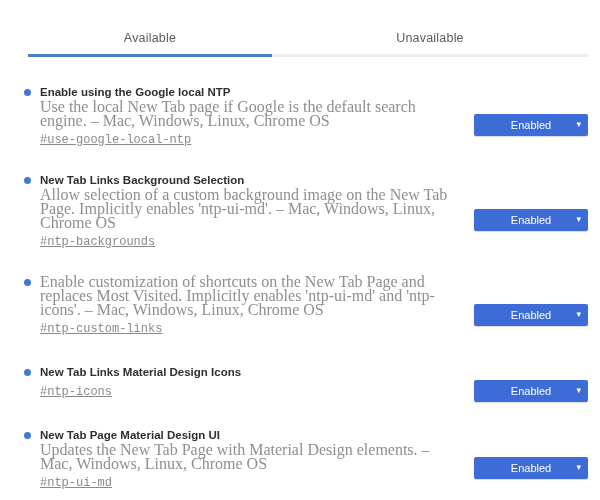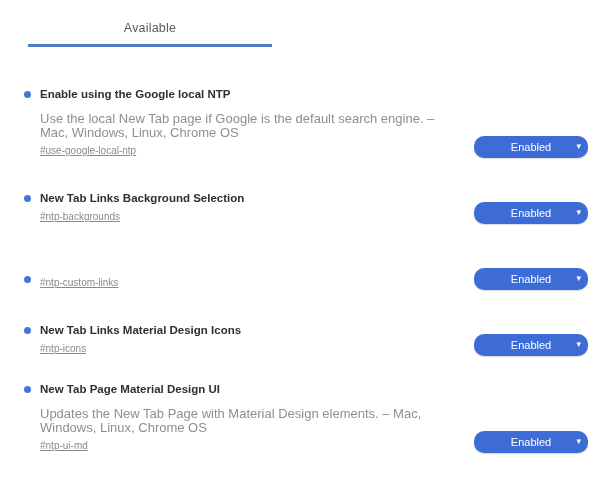--- a/index.html
+++ b/index.html
@@ -7,42 +7,42 @@
     width:600px;height:500px;overflow:hidden;
     font-family:"Liberation Sans","DejaVu Sans",sans-serif;
     -webkit-font-smoothing:antialiased;
     color:#2f2f2f;
   }
   .page{width:600px;height:500px;background:var(--page-bg,#fff);}
 
   
   .tabbar{
     display:flex;
-    margin:0 12px 12px 28px;
-    padding-top:16px;
+    margin:0 12px 0 28px;
+    padding-top:26px;
   }
   .tab{
     text-align:center;
     font-size:12.5px;
     color:var(--tab-text,#5b5b5b);
     letter-spacing:.2px;
     padding:5px 0 9px 0;
     cursor:pointer;
     box-sizing:border-box;
   }
   .tab.selected{border-bottom:3px solid var(--tab-underline-selected,#4d7ec2);}
   .tab.unselected{border-bottom:3px solid var(--tab-underline-unselected,#ededed);}
   .tab-available{width:244px;}
   .tab-unavailable{width:316px;}
 
   
   .flag-list{padding:28px 12px 0 24px;}
   .flag-row{
     display:flex;
-    align-items:flex-end;
+    align-items:center;
     margin-bottom:26px;
   }
   .flag-left{
     display:flex;
     align-items:flex-start;
     flex:1 1 auto;
     min-width:0;
   }
   .bullet{
     width:7px;height:7px;border-radius:50%;
@@ -51,40 +51,42 @@
     flex:0 0 auto;
   }
   .flag-text{max-width:424px;}
   .flag-title{
     font-size:11.5px;
     font-weight:bold;
     color:var(--title-text,#2f2f2f);
     line-height:15px;
   }
   .flag-desc{
-    font-size:13px;
+    font-size:16px;
     color:var(--desc-text,#8f8f8f);
     line-height:14px;
-    margin-top:10px;
+    margin-top:0;
+    font-family:Liberation Serif, serif;
   }
   .flag-link{
     display:inline-block;
-    font-size:10px;
+    font-size:12px;
     color:var(--link-text,#8a8a8a);
     text-decoration:underline;
     margin-top:5px;
     cursor:pointer;
+    font-family:Liberation Mono, monospace;
   }
   .flag-select{
     flex:0 0 auto;
     width:114px;height:22px;
     margin-left:12px;
     margin-top:18px;
     background:var(--button-bg,#3e6cd6);
-    border:none;border-radius:10px;
+    border:none;border-radius:2px;
     color:var(--button-text,#fff);
     font-size:11px;
     font-family:inherit;
     position:relative;
     display:flex;align-items:center;justify-content:center;
     cursor:pointer;
     box-shadow:0 1px 1px rgba(0,0,0,.15);
   }
   .flag-select .caret{
     position:absolute;
@@ -94,20 +96,21 @@
     line-height:1;
   }
 </style>
 </head>
 <body>
 
 <div class="page">
 
   <div class="tabbar">
     <div class="tab tab-available selected">Available</div>
+    <div class="tab tab-unavailable unselected">Unavailable</div>
   </div>
 
   <div class="flag-list">
 
     <div class="flag-row">
       <div class="flag-left">
         <span class="bullet"></span>
         <div class="flag-text">
           <div class="flag-title">Enable using the Google local NTP</div>
           <div class="flag-desc">Use the local New Tab page if Google is the default search engine. – Mac, Windows, Linux, Chrome OS</div>
@@ -118,33 +121,35 @@
         <span>Enabled</span>
         <span class="caret">▾</span>
       </button>
     </div>
 
     <div class="flag-row">
       <div class="flag-left">
         <span class="bullet"></span>
         <div class="flag-text">
           <div class="flag-title">New Tab Links Background Selection</div>
+          <div class="flag-desc">Allow selection of a custom background image on the New Tab Page. Implicitly enables 'ntp-ui-md'. – Mac, Windows, Linux, Chrome OS</div>
           <span class="flag-link">#ntp-backgrounds</span>
         </div>
       </div>
       <button class="flag-select">
         <span>Enabled</span>
         <span class="caret">▾</span>
       </button>
     </div>
 
     <div class="flag-row">
       <div class="flag-left">
         <span class="bullet"></span>
         <div class="flag-text">
+          <div class="flag-desc">Enable customization of shortcuts on the New Tab Page and replaces Most Visited. Implicitly enables 'ntp-ui-md' and 'ntp-icons'. – Mac, Windows, Linux, Chrome OS</div>
           <span class="flag-link">#ntp-custom-links</span>
         </div>
       </div>
       <button class="flag-select">
         <span>Enabled</span>
         <span class="caret">▾</span>
       </button>
     </div>
 
     <div class="flag-row">

